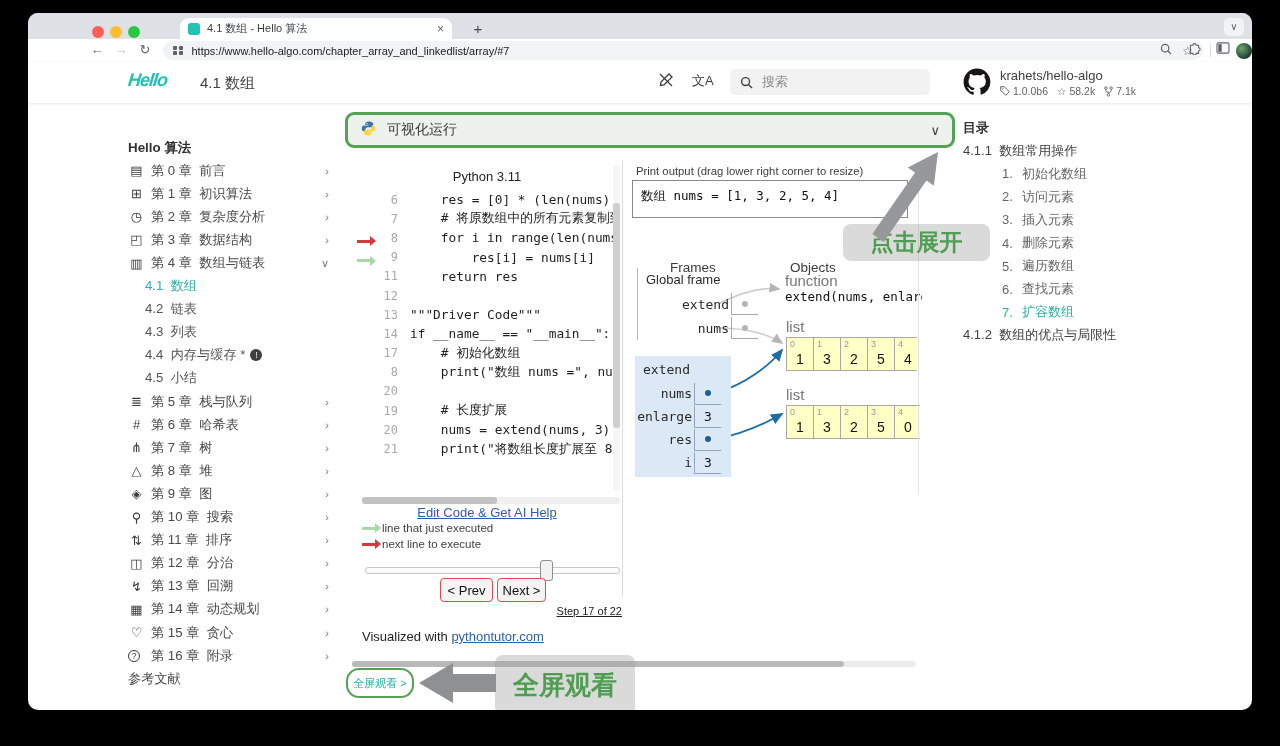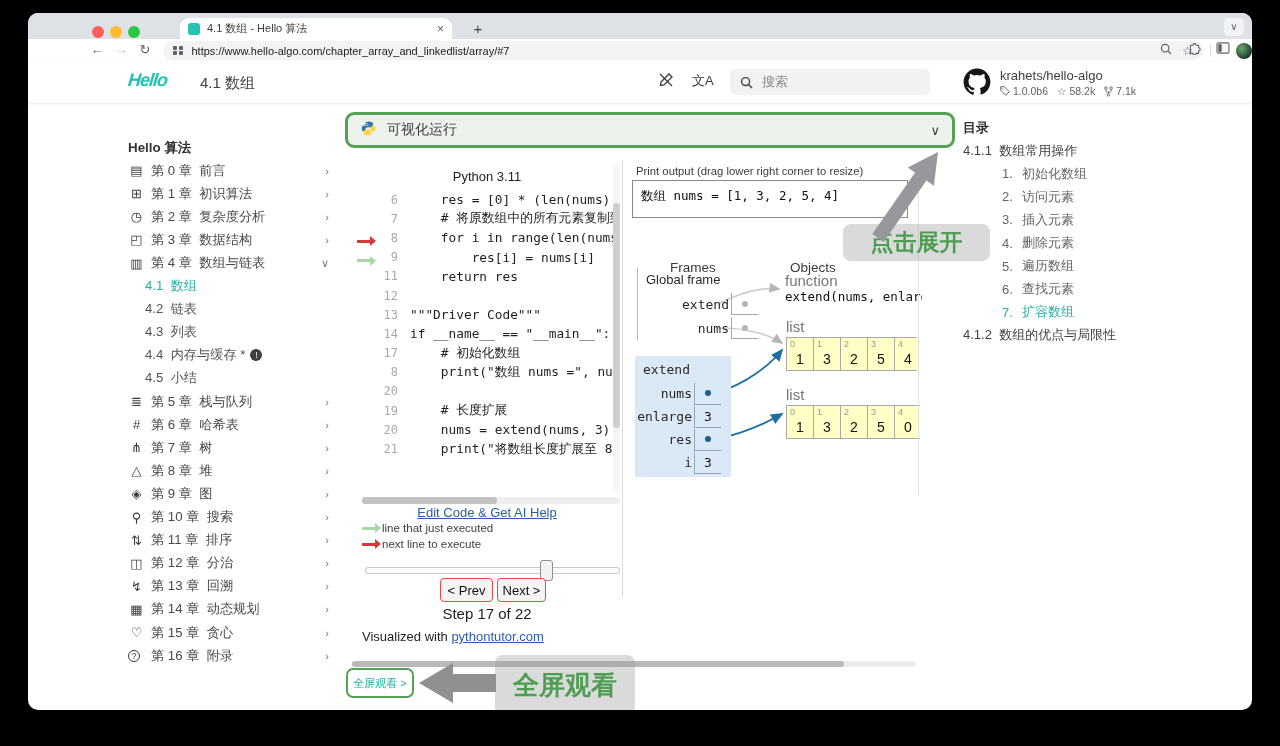--- a/index.html
+++ b/index.html
@@ -83,21 +83,21 @@
   #code-hscroll{left:334px;top:484px;width:258px;height:7px;background:#efefef;border-radius:3px;}
   #code-hthumb{left:334px;top:484px;width:135px;height:7px;background:#c2c2c2;border-radius:3px;}
   #col-divider{left:594px;top:147px;width:1px;height:437px;background:#dadada;}
   #edit-link{left:324px;top:492px;width:270px;text-align:center;font-size:13px;}
   a.blue{color:var(--blue_link);text-decoration:underline;cursor:pointer;}
   .legend{left:334px;display:flex;align-items:center;gap:7px;font-size:11.5px;color:#3f3f3f;}
   #slider-track{left:337px;top:554px;width:253px;height:5px;background:#fbfbfb;border:1px solid #c8c8c8;border-radius:3px;}
   #slider-thumb{left:512px;top:547px;width:11px;height:19px;background:#f2f2f2;border:1px solid #8f8f8f;border-radius:3px;}
   .ptbtn{top:565px;height:22px;background:#f4f4f4;border:1px solid #ef4444;border-radius:4px;
     font-size:13px;color:#111;display:flex;align-items:center;justify-content:center;}
-  #step-text{left:324px;top:592px;width:270px;text-align:center;font-size:15px;color:#1d1d1d;}
+  #step-text{left:324px;top:592px;width:270px;text-align:right;font-size:11px;color:#1d1d1d;text-decoration:underline;}
   #visualized{left:334px;top:616px;font-size:13px;color:#222;}
   
   #rightpane{left:604px;top:147px;width:290px;height:448px;overflow:hidden;}
   #print-label{left:4px;top:5px;font-size:11.3px;color:#3c3c3c;position:absolute;}
   #print-box{left:0;top:20px;width:274px;height:36px;border:1px solid #8a8a8a;background:#fff;position:absolute;}
   #print-text{margin:7px 8px;font-size:12.5px;color:#111;}
   .pane-hdr{position:absolute;top:100px;font-size:13.5px;color:#3a3a3a;}
   #global-frame{position:absolute;left:5px;top:108px;width:112px;border-left:1px solid #b5b5b5;padding-left:8px;}
   #global-title{font-size:13px;color:#2a2a2a;height:24px;line-height:24px;}
   .vrow{height:24px;display:flex;align-items:center;justify-content:flex-end;}
@@ -120,21 +120,21 @@
   .cell{width:26px;height:32px;background:var(--list_bg);border:1px solid #a8a8a8;margin-left:-1px;
     position:relative;flex:none;}
   .cell:first-child{margin-left:0;}
   .cell .idx{position:absolute;top:1px;left:3px;font-size:9px;color:#999;}
   .cell .cv{position:absolute;bottom:3px;width:100%;text-align:center;font-size:14px;color:#111;}
   #pane-edge{left:890px;top:152px;width:1px;height:330px;background:#e3e3e3;}
   
   #bottom-scroll{left:324px;top:648px;width:564px;height:6px;background:#ececec;border-radius:3px;}
   #bottom-thumb{left:324px;top:648px;width:492px;height:6px;background:#b9b9b9;border-radius:3px;}
   #fullscreen-btn{left:318px;top:655px;width:64px;height:26px;background:#fff;border:2.5px solid var(--green_border);
-    border-radius:7px;display:flex;align-items:center;justify-content:center;
+    border-radius:13px;display:flex;align-items:center;justify-content:center;
     font-size:11px;color:var(--accent);white-space:nowrap;}
   .ann-label{position:absolute;background:rgba(158,158,158,.38);border-radius:8px;color:var(--green);
     font-weight:bold;display:flex;align-items:center;justify-content:center;z-index:20;}
   #ann-expand{left:815px;top:211px;width:147px;height:37px;font-size:23px;}
   #ann-fullscreen{left:467px;top:642px;width:140px;height:60px;font-size:26px;}
   svg.annarrow{position:absolute;z-index:21;}
 </style>
 </head>
 <body>
 
@@ -338,20 +338,23 @@
         <span class="lb">第 15 章  贪心</span>
         <span class="chev">›</span>
       </div>
       <div class="sb-row">
         <span class="ic">
           <span class="cicon">?</span>
         </span>
         <span class="lb">第 16 章  附录</span>
         <span class="chev">›</span>
       </div>
+      <div class="sb-row">
+        <span class="lb">参考文献</span>
+      </div>
     </div>
 
   <div id="toc" class="abs">
       <div class="toc-row toc-title">
         <span class="lb">目录</span>
       </div>
       <div class="toc-row">
         <span class="lb">4.1.1  数组常用操作</span>
       </div>
       <div class="toc-row l1">

